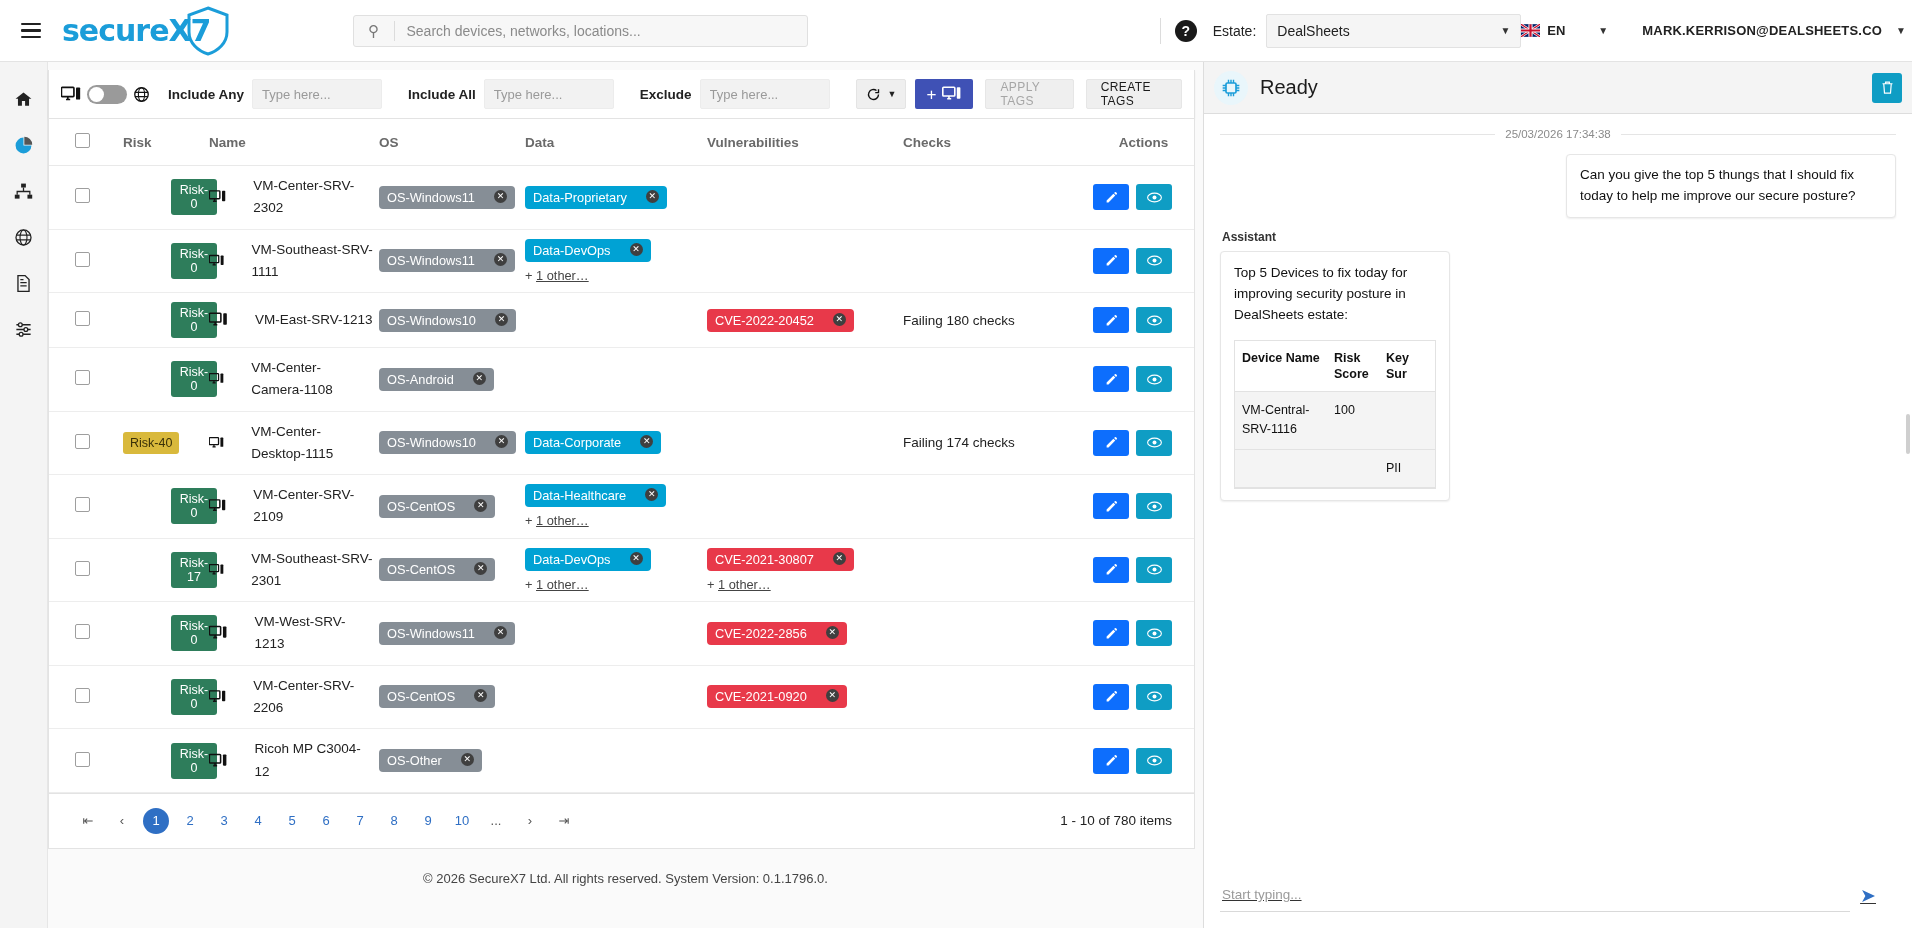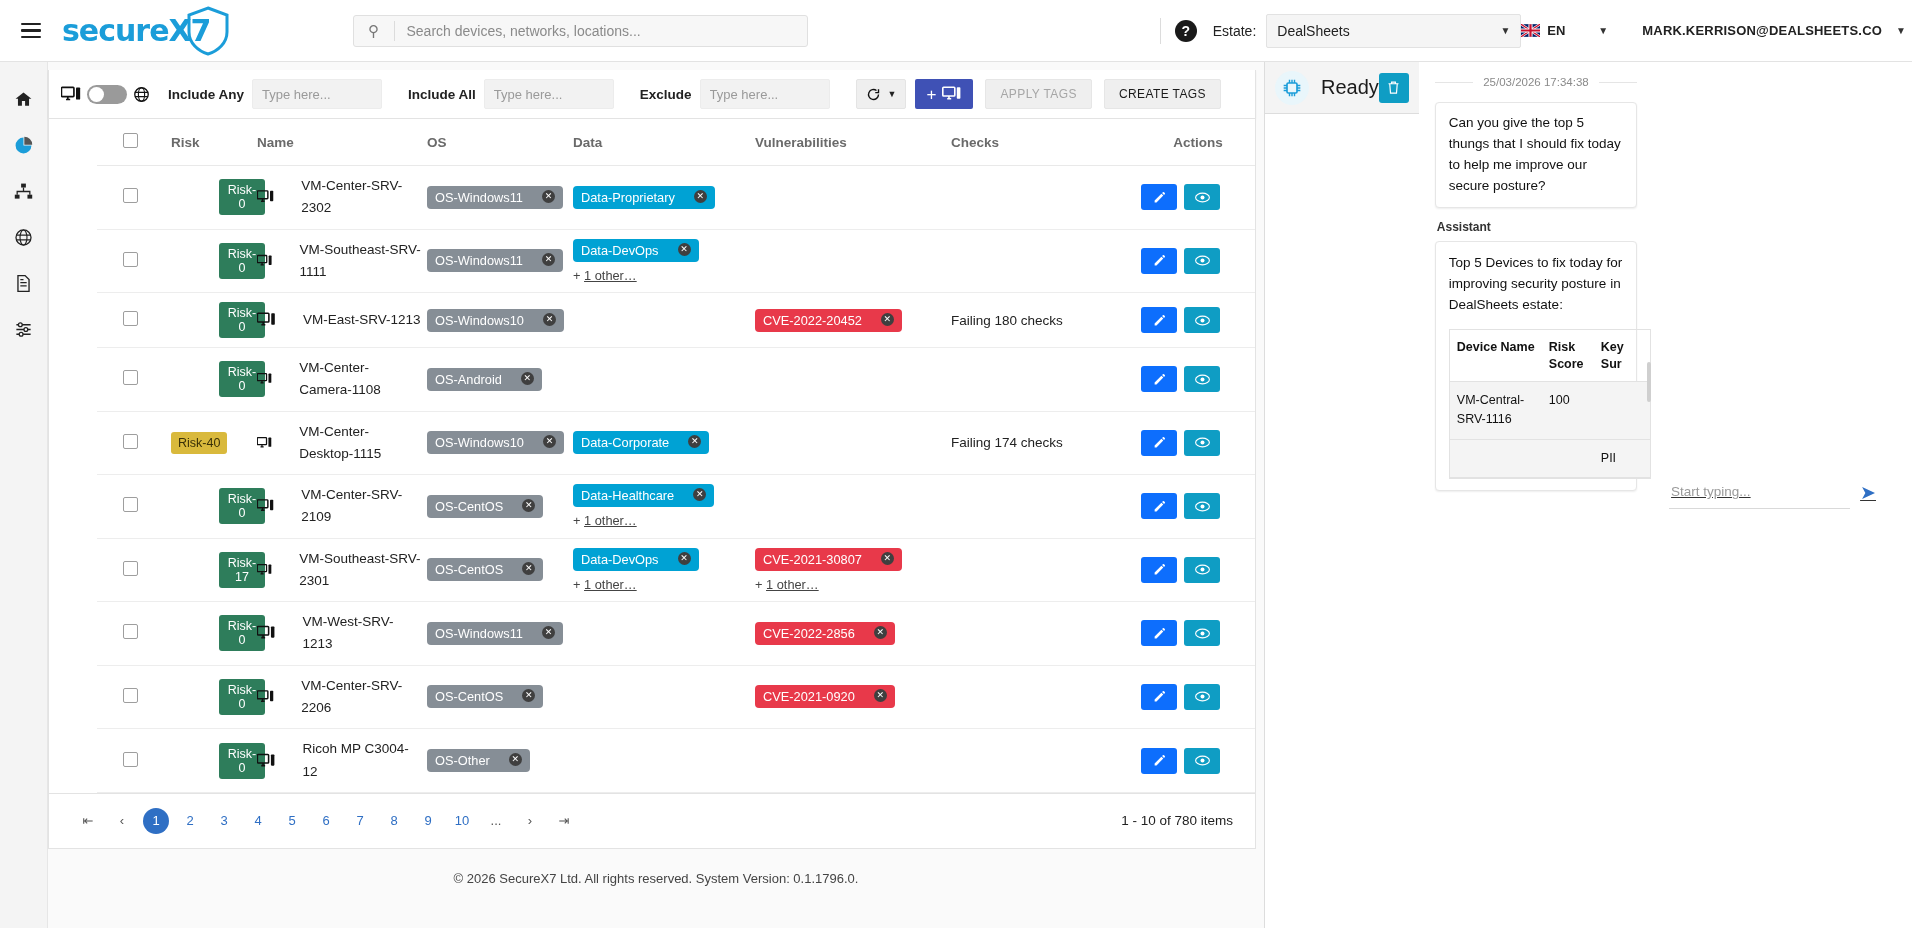--- a/index.html
+++ b/index.html
@@ -88,21 +88,21 @@
      display:flex; align-items:center; gap:7px; padding:0 9px; cursor:pointer; color:#222; }
   .btn-blue { height:30px; background:#3f51b5; border:none; border-radius:2px; color:#fff;
      display:flex; align-items:center; gap:6px; padding:0 11px; cursor:pointer; margin-left:9px; }
   .btn-flat { height:30px; background:#efefef; border:1px solid #e6e6e6; border-radius:2px;
      padding:0 14px; font-size:12px; letter-spacing:.4px; cursor:pointer;
      display:flex;align-items:center; font-family:"Liberation Sans", sans-serif; }
   .btn-flat.disabled { color:#a6a6a6; }
   .btn-flat.active { color:#1b1b1b; }
 
   
-  .tablewrap { background:#fff; border:1px solid #e3e3e3; border-top:none; margin-right:8px;padding-left:48px; }
+  .tablewrap { background:#fff; border:1px solid #e3e3e3; border-top:none; margin-right:8px; }
   table { width:100%; border-collapse:collapse; table-layout:fixed; }
   thead th {
     text-align:left; font-size:13.5px; color:#6a6a6a; font-weight:bold;
     padding:14px 0 14px 0; border-bottom:1px solid #e9e9e9; background:#fff;
   }
   .c-chk{width:74px;padding-left:26px !important;}
   .c-risk{width:86px;}
   .c-name{width:170px;}
   .c-os{width:146px;}
   .c-data{width:182px;}
@@ -144,22 +144,22 @@
   .pg { min-width:26px;height:26px;border-radius:50%;display:flex;align-items:center;
      justify-content:center;font-size:13px;color:#2f6fc4;cursor:pointer;margin:0 4px; }
   .pg.arrow { color:#555; }
   .pg.active { background:#2f6fc4; color:#fff; }
   .pg.dots { color:#555; cursor:default; }
   .pgcount { margin-left:auto; font-size:13.5px; color:#222; }
 
   .footer { text-align:center; font-size:13px; color:#444; padding:22px 0 0 0; }
 
   
-  .assistant { width:648px; background:#fff; border-left:1px solid #ddd;
-     display:flex; flex-direction:row; }
+  .assistant { width:709px; background:#fff; border-left:1px solid #ddd;
+     display:flex; flex-direction:column; }
   .as-head { height:52px; background:#f4f4f4; border-bottom:1px solid #ddd;
      display:flex; align-items:center; padding:0 10px; }
   .chipico { width:34px;height:34px;border-radius:50%;background:#e9f6fb;
      display:flex;align-items:center;justify-content:center;color:#1b9dd9; }
   .as-title { font-size:20px; color:#1b1b1b; margin-left:12px; }
   .trash { margin-left:auto; width:30px;height:30px;background:#0f9dc4;border-radius:3px;
      display:flex;align-items:center;justify-content:center;color:#fff;cursor:pointer; }
 
   .as-body { flex:1; overflow:hidden; position:relative; padding:14px 16px 0 16px; }
   .tstamp { display:flex; align-items:center; gap:10px; color:#8a8a8a; font-size:11.5px;

